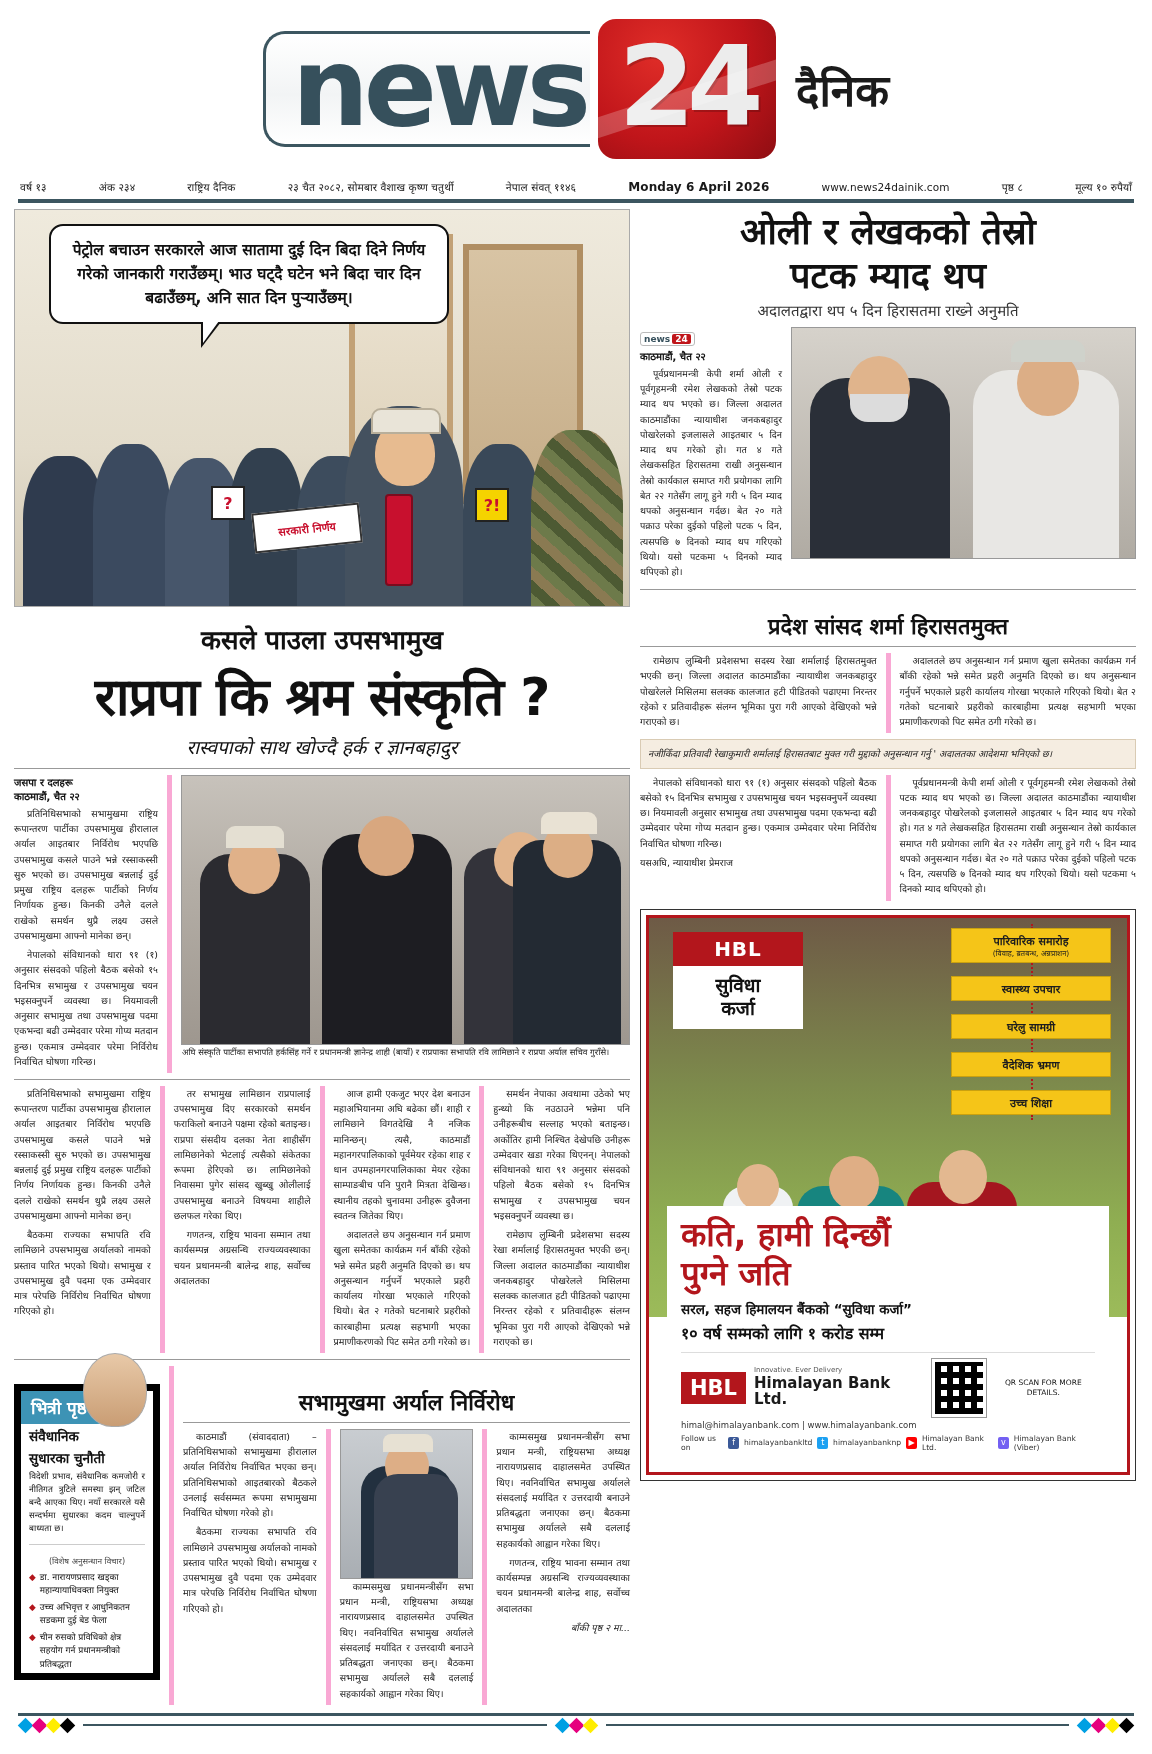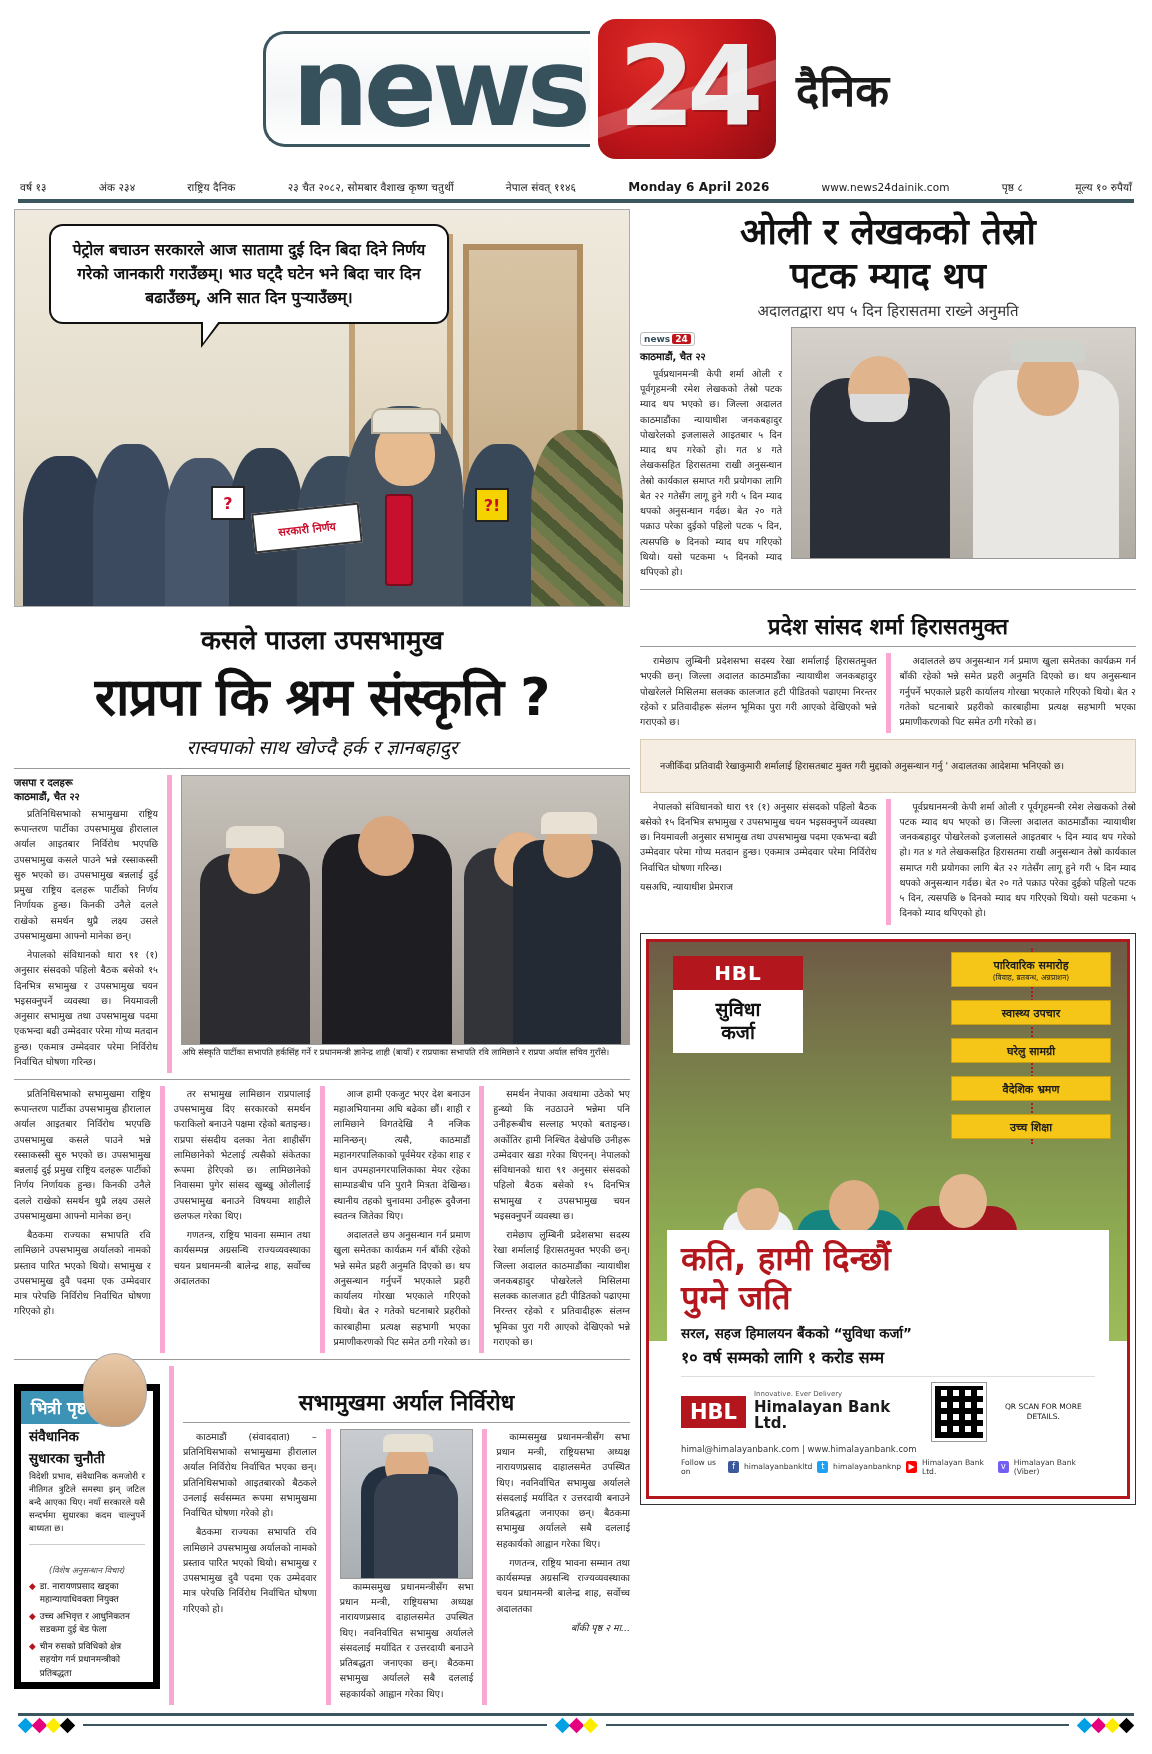--- a/index.html
+++ b/index.html
@@ -151,21 +151,21 @@
   .qr-cap{ font-size:7.5px; text-align:center; line-height:1.25; }
   .ad-urls{ font-size:8.5px; color:#333; margin-top:3px; }
   .social{ display:flex; gap:5px; align-items:center; font-size:7.6px; color:#333; margin-top:4px;}
   .sicon{ width:12px; height:12px; background:#3b5998; color:#fff; font-size:8px; display:inline-flex; align-items:center; justify-content:center; border-radius:2px;}
 
   
   .inner-box{ border:7px solid #000000; margin-top:18px; position:relative; }
   .inner-head{ background:#3d93b5; color:#fff; font-size:17px; font-weight:bold; padding:5px 10px; display:inline-block; border-radius:0 14px 14px 0;}
   .inner-title{ font-size:13.5px; font-weight:bold; padding:4px 8px 0; line-height:1.3; }
   .inner-body{ font-size:8.6px; line-height:1.5; padding:3px 8px 6px; text-align:justify;}
-  .inner-italic{ font-size:8.2px; font-style:italic; text-align:center; color:#444; border-top:1px solid #ccc; padding-top:19px; margin:3px 8px;}
+  .inner-italic{ font-size:8.2px; text-align:center; color:#444; border-top:1px solid #ccc; padding-top:10px; margin:3px 8px;}
   .bullet-li{ font-size:8.8px; line-height:1.5; padding:2px 8px; display:flex; gap:4px; }
   .bullet-li .dot{ color:#b3161c; font-weight:bold; }
   .avatar-head{ position:absolute; right:6px; top:-38px; width:64px; height:74px; border-radius:50% 50% 45% 45%; background:linear-gradient(180deg,#e8c9a8,#c99d74); border:1px solid #aaa;}
 
   
   .footer-rule{ height:3px; background:#3c5660; margin:8px 4px 4px; }
   .diamonds{ display:flex; gap:3px; align-items:center; }
   .dm{ width:11px; height:11px; transform:rotate(45deg); }
 </style>
 </head>
@@ -382,21 +382,21 @@
       <div class="story-cols">
         <div class="c">
           <p class="ptext">रामेछाप लुम्बिनी प्रदेशसभा सदस्य रेखा शर्मालाई हिरासतमुक्त भएकी छन्। जिल्ला अदालत काठमाडौंका न्यायाधीश जनकबहादुर पोखरेलले मिसिलमा सलक्क कालजात हटी पीडितको पढाएमा निरन्तर रहेको र प्रतिवादीहरू संलग्न भूमिका पुरा गरी आएको देखिएको भन्ने गराएको छ।</p>
         </div>
         <div class="c colsep">
           <p class="ptext">अदालतले छप अनुसन्धान गर्न प्रमाण खुला समेतका कार्यक्रम गर्न बाँकी रहेको भन्ने समेत प्रहरी अनुमति दिएको छ। थप अनुसन्धान गर्नुपर्ने भएकाले प्रहरी कार्यालय गोरखा भएकाले गरिएको थियो। बेत २ गतेको घटनाबारे प्रहरीको कारबाहीमा प्रत्यक्ष सहभागी भएका प्रमाणीकरणको पिट समेत ठगी गरेको छ।</p>
         </div>
       </div>
 
       <div class="boxnote">
-        <p class="ptext noind" style="margin:12px;">नजीकिँदा प्रतिवादी रेखाकुमारी शर्मालाई हिरासतबाट मुक्त गरी मुद्दाको अनुसन्धान गर्नु ' अदालतका आदेशमा भनिएको छ।</p>
+        <p class="ptext noind" style="margin:0;font-style:italic;">नजीकिँदा प्रतिवादी रेखाकुमारी शर्मालाई हिरासतबाट मुक्त गरी मुद्दाको अनुसन्धान गर्नु ' अदालतका आदेशमा भनिएको छ।</p>
       </div>
 
       <div class="story-cols">
         <div class="c">
           <p class="ptext">नेपालको संविधानको धारा ९१ (१) अनुसार संसदको पहिलो बैठक बसेको १५ दिनभित्र सभामुख र उपसभामुख चयन भइसक्नुपर्ने व्यवस्था छ। नियमावली अनुसार सभामुख तथा उपसभामुख पदमा एकभन्दा बढी उम्मेदवार परेमा गोप्य मतदान हुन्छ। एकमात्र उम्मेदवार परेमा निर्विरोध निर्वाचित घोषणा गरिन्छ।</p>
           <p class="ptext noind">यसअघि, न्यायाधीश प्रेमराज</p>
         </div>
         <div class="c colsep">
           <p class="ptext">पूर्वप्रधानमन्त्री केपी शर्मा ओली र पूर्वगृहमन्त्री रमेश लेखकको तेस्रो पटक म्याद थप भएको छ। जिल्ला अदालत काठमाडौंका न्यायाधीश जनकबहादुर पोखरेलको इजलासले आइतबार ५ दिन म्याद थप गरेको हो। गत ४ गते लेखकसहित हिरासतमा राखी अनुसन्धान तेस्रो कार्यकाल समाप्त गरी प्रयोगका लागि बेत २२ गतेसँग लागू हुने गरी ५ दिन म्याद थपको अनुसन्धान गर्दछ। बेत २० गते पक्राउ परेका दुईको पहिलो पटक ५ दिन, त्यसपछि ७ दिनको म्याद थप गरिएको थियो। यसो पटकमा ५ दिनको म्याद थपिएको हो।</p>
         </div>

